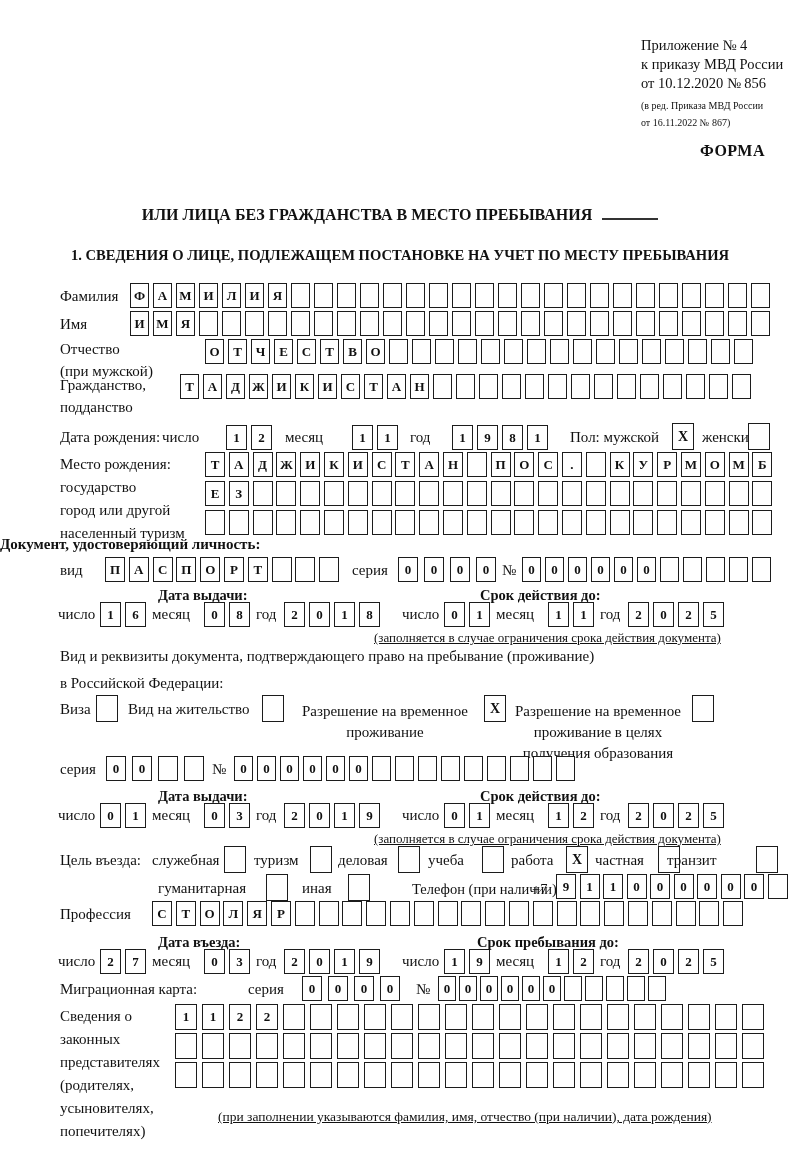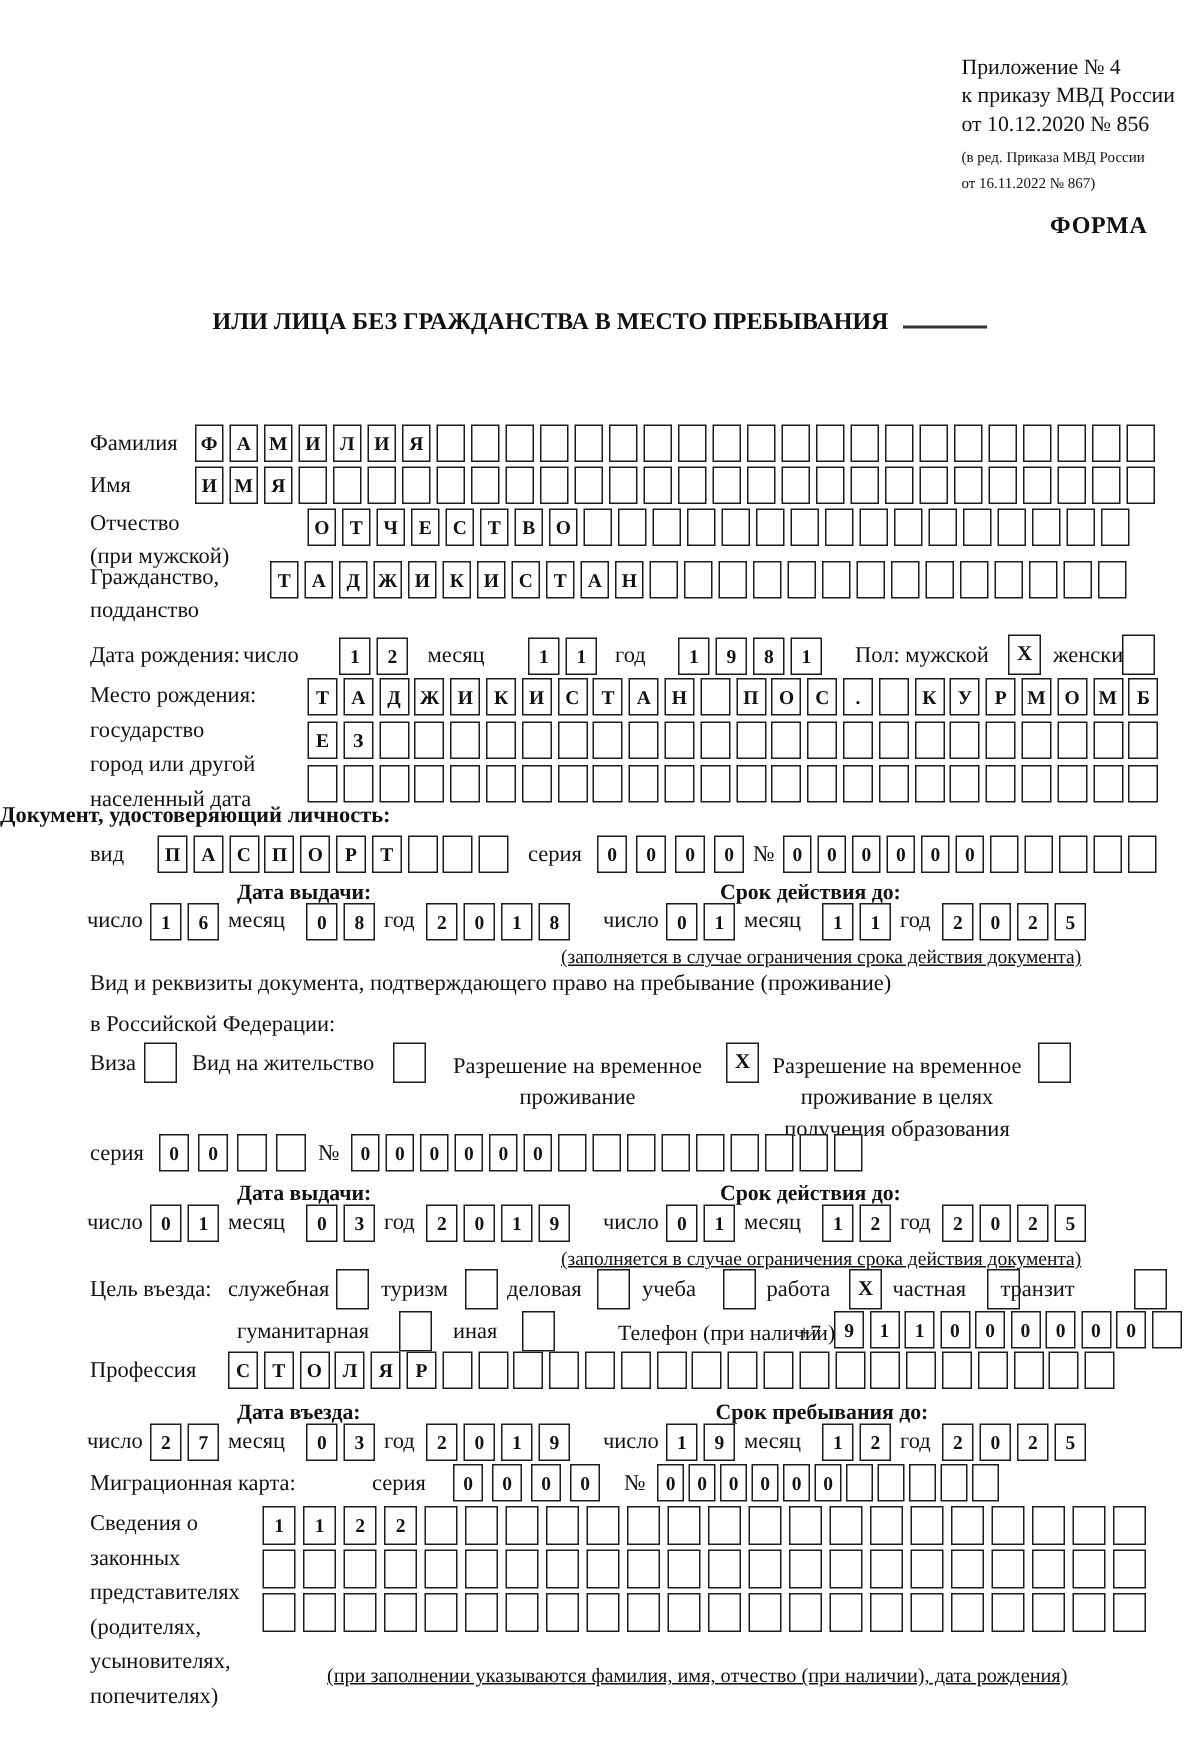--- a/index.html
+++ b/index.html
@@ -40,20 +40,21 @@
     <div>от 10.12.2020 № 856</div>
     <div class="annex-note">(в ред. Приказа МВД России</div>
     <div class="annex-note" style="margin-top:0">от 16.11.2022 № 867)</div>
   </div>
   <div class="forma">ФОРМА</div>
 
   <div class="title">
     <br>
     <span>ИЛИ ЛИЦА БЕЗ ГРАЖДАНСТВА В МЕСТО ПРЕБЫВАНИЯ</span><span class="uline"></span>
   </div>
+  <div class="sec">1. СВЕДЕНИЯ О ЛИЦЕ, ПОДЛЕЖАЩЕМ ПОСТАНОВКЕ НА УЧЕТ ПО МЕСТУ ПРЕБЫВАНИЯ</div>
 
   <div class="t" style="left:60px;top:288px">Фамилия</div>
   <div class="cells" style="left:130px;top:283px">
       <span class="cell">Ф</span>
       <span class="cell">А</span>
       <span class="cell">М</span>
       <span class="cell">И</span>
       <span class="cell">Л</span>
       <span class="cell">И</span>
       <span class="cell">Я</span>
@@ -189,21 +190,21 @@
       <span class="cell">1</span>
     </div>
   <div class="t" style="left:570px;top:429px">Пол: мужской</div>
   <div class="cb" style="left:672px;top:423px">X</div>
   <div class="t" style="left:702px;top:429px">женский</div>
   <div class="cb" style="left:748px;top:423px"></div>
 
   <div class="t" style="left:60px;top:456px">Место рождения:</div>
   <div class="t" style="left:60px;top:479px">государство</div>
   <div class="t" style="left:60px;top:502px">город или другой</div>
-  <div class="t" style="left:60px;top:525px">населенный дата</div>
+  <div class="t" style="left:60px;top:525px">населенный туризм</div>
   <div class="cells p24" style="left:205px;top:452px">
       <span class="cell">Т</span>
       <span class="cell">А</span>
       <span class="cell">Д</span>
       <span class="cell">Ж</span>
       <span class="cell">И</span>
       <span class="cell">К</span>
       <span class="cell">И</span>
       <span class="cell">С</span>
       <span class="cell">Т</span>

